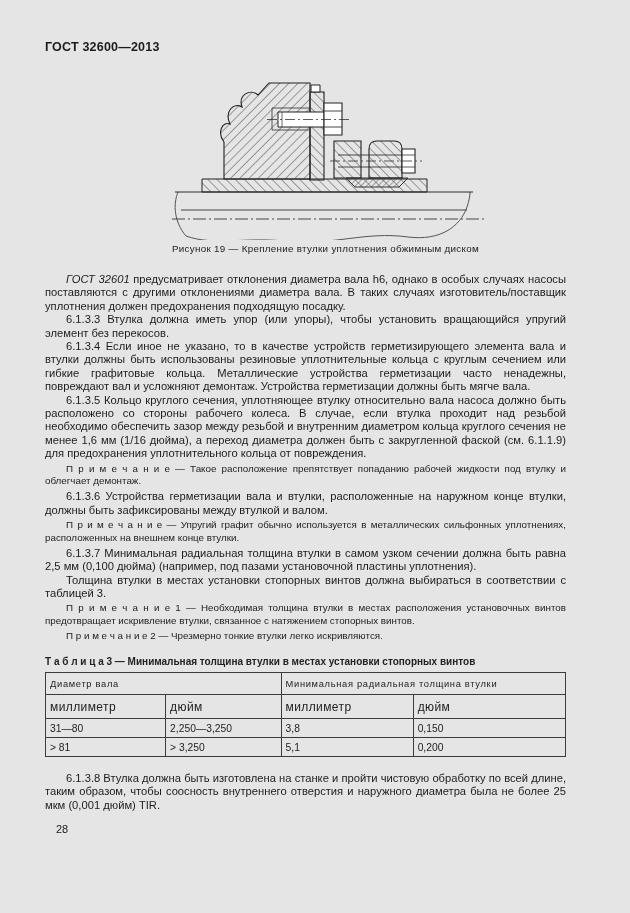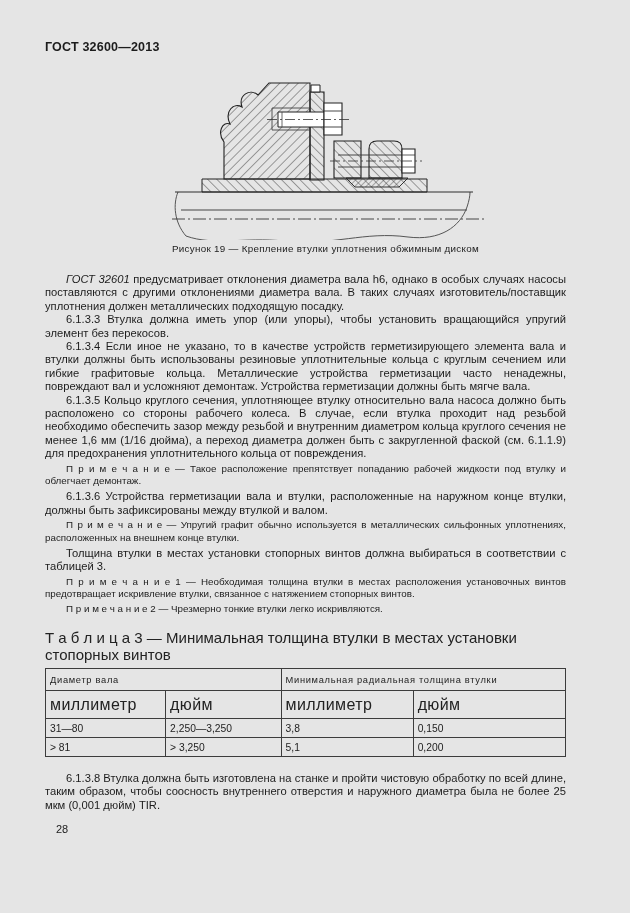--- a/index.html
+++ b/index.html
@@ -13,27 +13,27 @@
   .figure-wrap { width: 320px; margin: 26px 0 0 127px; }
   .figure-wrap svg { display: block; }
   .figure-caption {
     margin-top: 3px; font-size: 9.8px; 
     letter-spacing: 0.3px; color: #222; white-space: nowrap;
   }
   .body-text { margin-top: 19px; font-size: 11.2px; line-height: 13.4px; text-align: justify; }
   .body-text p { margin: 0; text-indent: 21px; }
   .body-text p.note { font-size: 9.8px; line-height: 12.8px; margin: 2px 0; }
   .lead-italic { font-style: italic; }
-  .tbl-caption { margin-top: 13px; font-size: 15px; color: #222; }
+  .tbl-caption { margin-top: 13px; font-size: 10px; color: #222; font-weight: bold; }
   table.data-table { width: 100%; border-collapse: collapse; margin-top: 5px; }
   table.data-table th, table.data-table td {
     border: 1px solid #3c3c3c; text-align: left; color: #222;
   }
   table.data-table thead th { font-weight: normal; font-size: 9.3px; letter-spacing: 0.7px; padding: 6px 4px 5px; }
-  table.data-table thead tr.subhead th { font-size: 16px; letter-spacing: 0.4px; padding: 5px 4px 4px; }
+  table.data-table thead tr.subhead th { font-size: 12px; letter-spacing: 0.4px; padding: 5px 4px 4px; }
   table.data-table td { font-size: 10.3px; padding: 4px 4px 3px; }
   .last-block { margin-top: 15px; }
   .page-number { position: absolute; left: 56px; top: 823px; font-size: 11px; }
   .drawing line, .drawing path, .drawing rect { vector-effect: non-scaling-stroke; }
 </style>
 </head>
 <body>
 
 <div class="page">
 
@@ -90,27 +90,28 @@
         <rect x="230" y="69" width="13" height="24" fill="#ffffff" stroke="#222" stroke-width="1.1"></rect>
         <line x1="230" y1="75" x2="243" y2="75" stroke="#333" stroke-width="0.8"></line>
         <line x1="230" y1="87" x2="243" y2="87" stroke="#333" stroke-width="0.8"></line>
         <line x1="158" y1="81" x2="250" y2="81" stroke="#333" stroke-width="0.8" stroke-dasharray="10 3 2 3"></line>
       </g>
     </svg>
     <div class="figure-caption">Рисунок 19 — Крепление втулки уплотнения обжимным диском</div>
   </div>
 
   <div class="body-text">
-    <p><span class="lead-italic">ГОСТ 32601</span><span> предусматривает отклонения диаметра вала h6, однако в особых случаях насосы поставляются с другими отклонениями диаметра вала. В таких случаях изготовитель/поставщик уплотнения должен металлических подходящую посадку.</span></p>
+    <p><span class="lead-italic">ГОСТ 32601</span><span> предусматривает отклонения диаметра вала h6, однако в особых случаях насосы поставляются с другими отклонениями диаметра вала. В таких случаях изготовитель/поставщик уплотнения должен предохранения подходящую посадку.</span></p>
     <p>6.1.3.3 Втулка должна иметь упор (или упоры), чтобы установить вращающийся упругий элемент без перекосов.</p>
     <p>6.1.3.4 Если иное не указано, то в качестве устройств герметизирующего элемента вала и втулки должны быть использованы резиновые уплотнительные кольца с круглым сечением или гибкие графитовые кольца. Металлические устройства герметизации часто ненадежны, повреждают вал и усложняют демонтаж. Устройства герметизации должны быть мягче вала.</p>
     <p>6.1.3.5 Кольцо круглого сечения, уплотняющее втулку относительно вала насоса должно быть расположено со стороны рабочего колеса. В случае, если втулка проходит над резьбой необходимо обеспечить зазор между резьбой и внутренним диаметром кольца круглого сечения не менее 1,6 мм (1/16 дюйма), а переход диаметра должен быть с закругленной фаской (см. 6.1.1.9) для предохранения уплотнительного кольца от повреждения.</p>
     <p class="note">П р и м е ч а н и е — Такое расположение препятствует попаданию рабочей жидкости под втулку и облегчает демонтаж.</p>
     <p>6.1.3.6 Устройства герметизации вала и втулки, расположенные на наружном конце втулки, должны быть зафиксированы между втулкой и валом.</p>
     <p class="note">П р и м е ч а н и е — Упругий графит обычно используется в металлических сильфонных уплотнениях, расположенных на внешнем конце втулки.</p>
+    <p>6.1.3.7 Минимальная радиальная толщина втулки в самом узком сечении должна быть равна 2,5 мм (0,100 дюйма) (например, под пазами установочной пластины уплотнения).</p>
     <p>Толщина втулки в местах установки стопорных винтов должна выбираться в соответствии с таблицей 3.</p>
     <p class="note">П р и м е ч а н и е 1 — Необходимая толщина втулки в местах расположения установочных винтов предотвращает искривление втулки, связанное с натяжением стопорных винтов.</p>
     <p class="note">П р и м е ч а н и е 2 — Чрезмерно тонкие втулки легко искривляются.</p>
   </div>
 
   <div class="tbl-caption">Т а б л и ц а 3 — Минимальная толщина втулки в местах установки стопорных винтов</div>
 
   <table class="data-table">
     <colgroup>
       <col style="width:23.1%">

